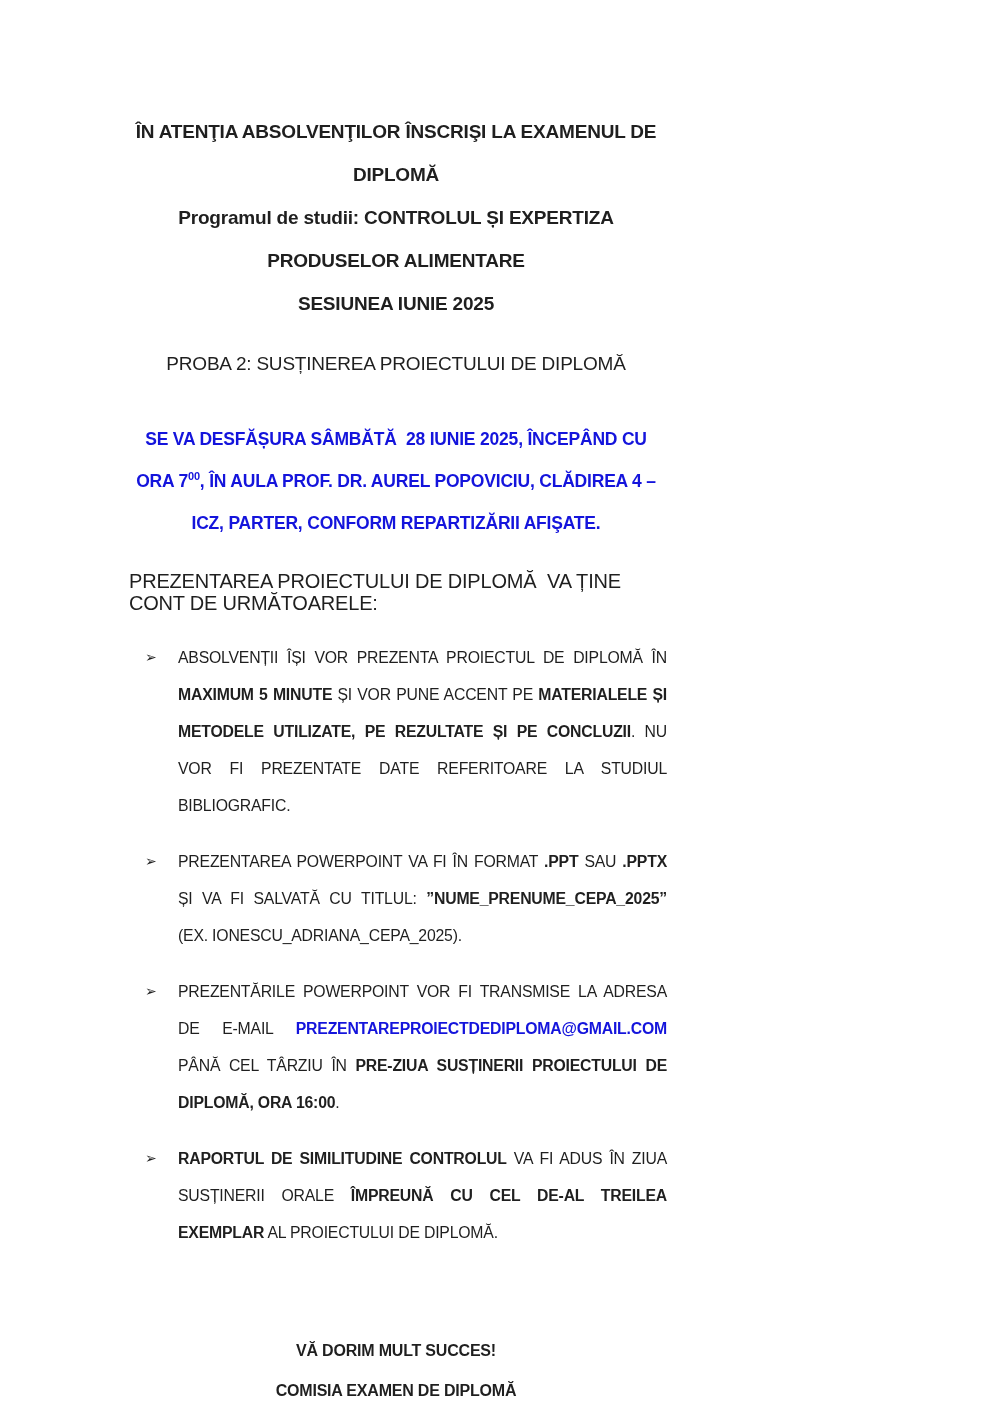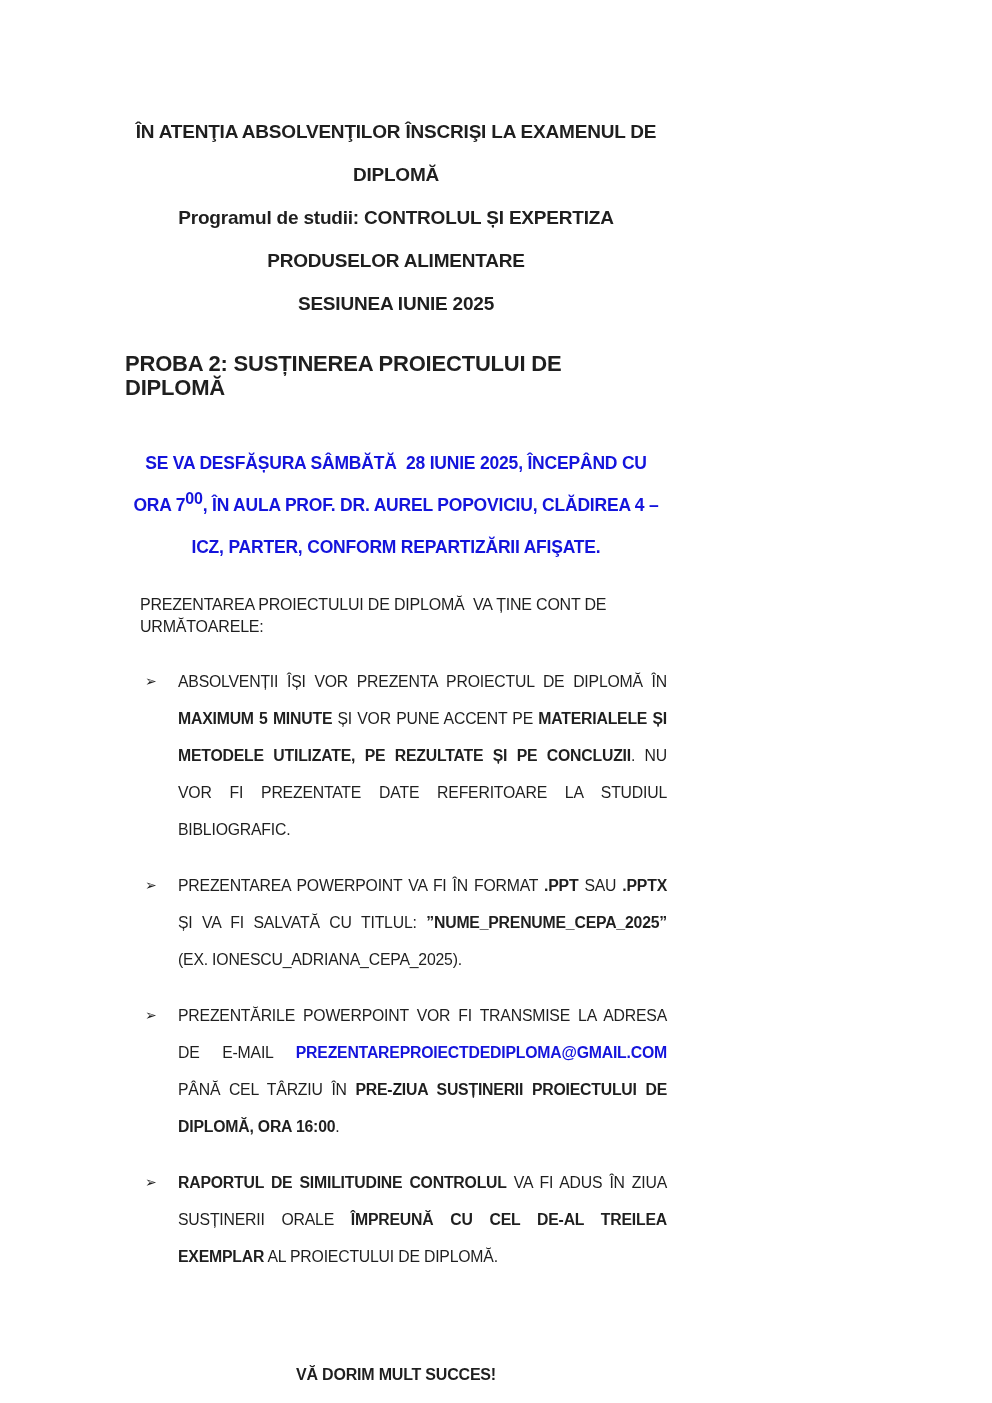--- a/index.html
+++ b/index.html
@@ -12,33 +12,33 @@
     overflow:hidden;
   }
   .page { box-sizing:border-box; width:787px; padding:110px 120px 0 125px; }
 
   .doc-header { text-align:center; }
   .h-line {
     margin:0; font-size:19px; font-weight:bold;
     line-height:43px; letter-spacing:-0.2px;
   }
   .section-title {
-    margin:27px 0 0; font-size:22px; font-weight:bold;
-    line-height:24px; letter-spacing:-0.2px;
+    margin:27px 0 0; font-size:19px; font-weight:normal;
+    text-align:center; line-height:24px; letter-spacing:-0.2px;
   }
 
   .notice {
     margin:42px 0 0; text-align:center; font-weight:bold;
     color:var(--accent); font-size:17.5px; line-height:42px;
     white-space:pre-wrap; letter-spacing:-0.2px;
   }
-  .notice sup { font-size:16px; line-height:0; }
+  .notice sup { font-size:11px; line-height:0; }
 
   .intro {
-    margin:26px 15px 0; font-size:16px; line-height:22px;
+    margin:26px 4px 0; font-size:20px; line-height:22px;
     white-space:pre-wrap; letter-spacing:-0.2px;
   }
 
   .bullets { list-style:none; margin:25px 0 0; padding:0; }
   .bullets li {
     position:relative; padding-left:53px; margin-bottom:19px;
     text-align:justify; font-size:15.8px; line-height:37px;
     letter-spacing:-0.2px;
   }
   .bullets .marker {

